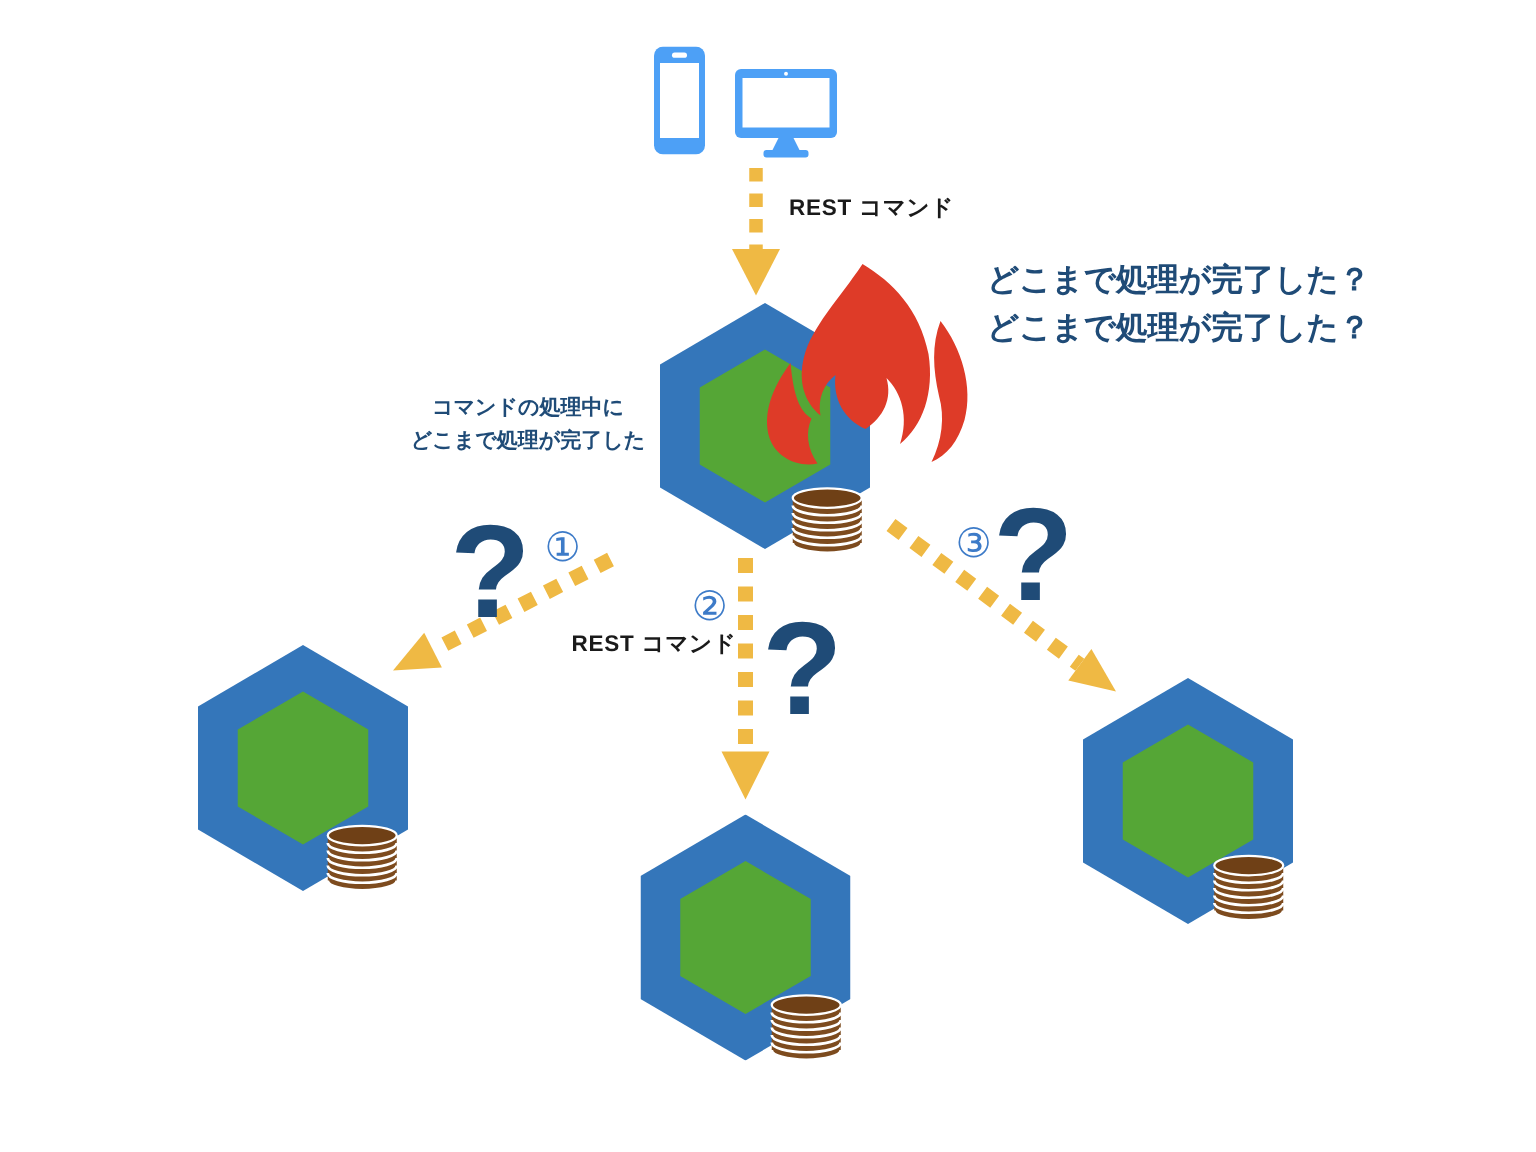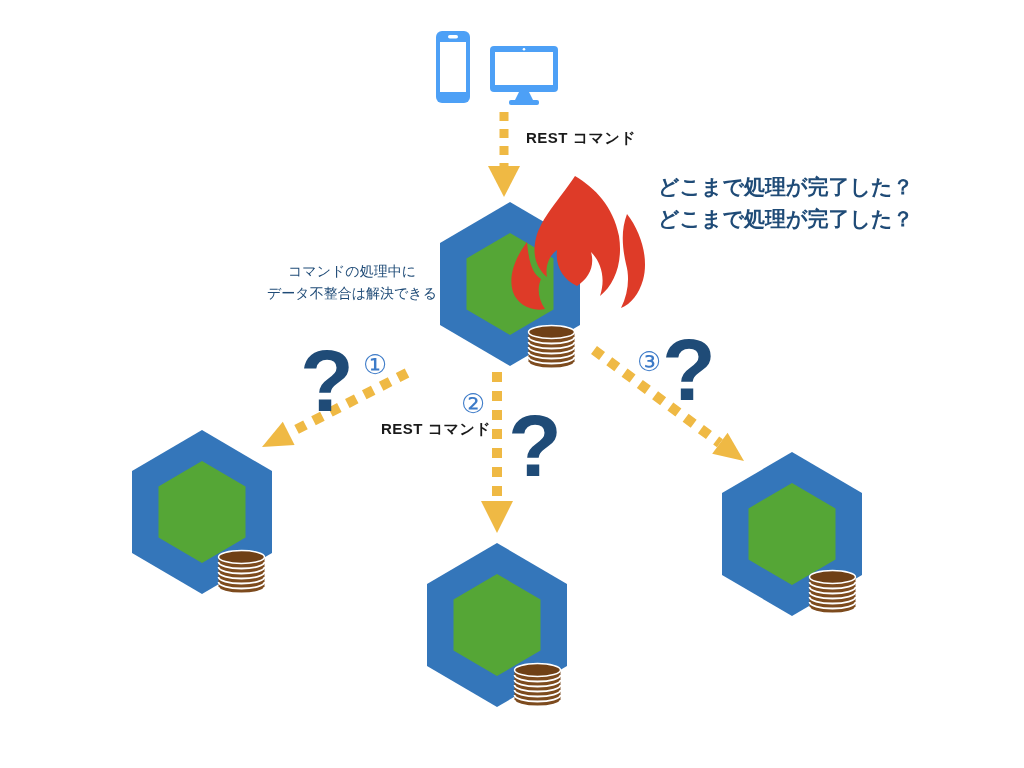--- a/index.html
+++ b/index.html
@@ -5,21 +5,21 @@
   html,body{margin:0;padding:0;background:#ffffff;}
   .canvas{
     position:relative;width:928px;height:768px;background:#ffffff;
     overflow:hidden;font-family:"Liberation Sans",sans-serif;
   }
   .abs{position:absolute;}
   .rest-label{
     font-size:15px;font-weight:600;color:#1a1a1a;letter-spacing:.5px;white-space:nowrap;
   }
   .caption{
-    width:200px;text-align:center;font-size:14px;font-weight:400;
+    width:200px;text-align:center;font-size:14px;font-weight:700;
     color:#1f4b77;line-height:1.55;white-space:nowrap;
   }
   .questions{
     font-size:21px;font-weight:700;color:#1f4b77;line-height:32px;white-space:nowrap;
   }
   .qmark{
     font-size:88px;font-weight:700;color:#1f4b77;line-height:1;white-space:nowrap;
   }
   .step{
     font-size:27px;font-weight:400;color:#3d7bc8;line-height:1;white-space:nowrap;
@@ -87,21 +87,21 @@
     <path d="M3,37 A23,6.5 0 0 0 49,37" stroke="#ffffff" stroke-width="1.8" fill="none"></path>
     <path d="M3,32 A23,6.5 0 0 0 49,32" stroke="#ffffff" stroke-width="1.8" fill="none"></path>
     <path d="M3,27 A23,6.5 0 0 0 49,27" stroke="#ffffff" stroke-width="1.8" fill="none"></path>
     <path d="M3,22 A23,6.5 0 0 0 49,22" stroke="#ffffff" stroke-width="1.8" fill="none"></path>
     <path d="M3,17 A23,6.5 0 0 0 49,17" stroke="#ffffff" stroke-width="1.8" fill="none"></path>
     <ellipse cx="26" cy="12" rx="23" ry="6.5" fill="#6f4016" stroke="#ffffff" stroke-width="1.5"></ellipse>
   </svg>
 
   <div class="abs caption" style="left:252px;top:261px">
     <div>コマンドの処理中に</div>
-    <div>データ不整合は解決できる</div>
+    <div>どこまで処理が完了した</div>
   </div>
 
   <div class="abs questions" style="left:658px;top:171px">
     <div>どこまで処理が完了した？</div>
     <div>どこまで処理が完了した？</div>
   </div>
 
   <div class="abs qmark" style="left:300px;top:337px">?</div>
   <div class="abs step" style="left:363px;top:352px">①</div>
 

